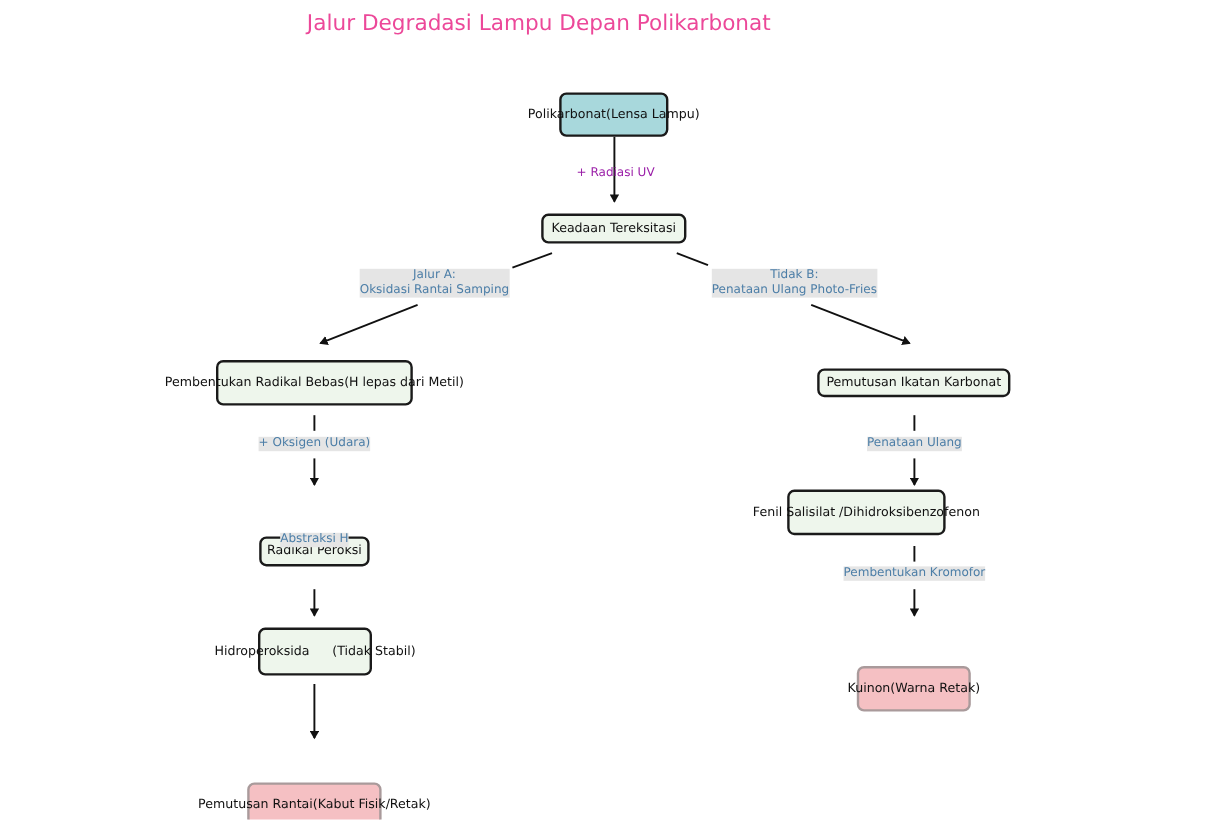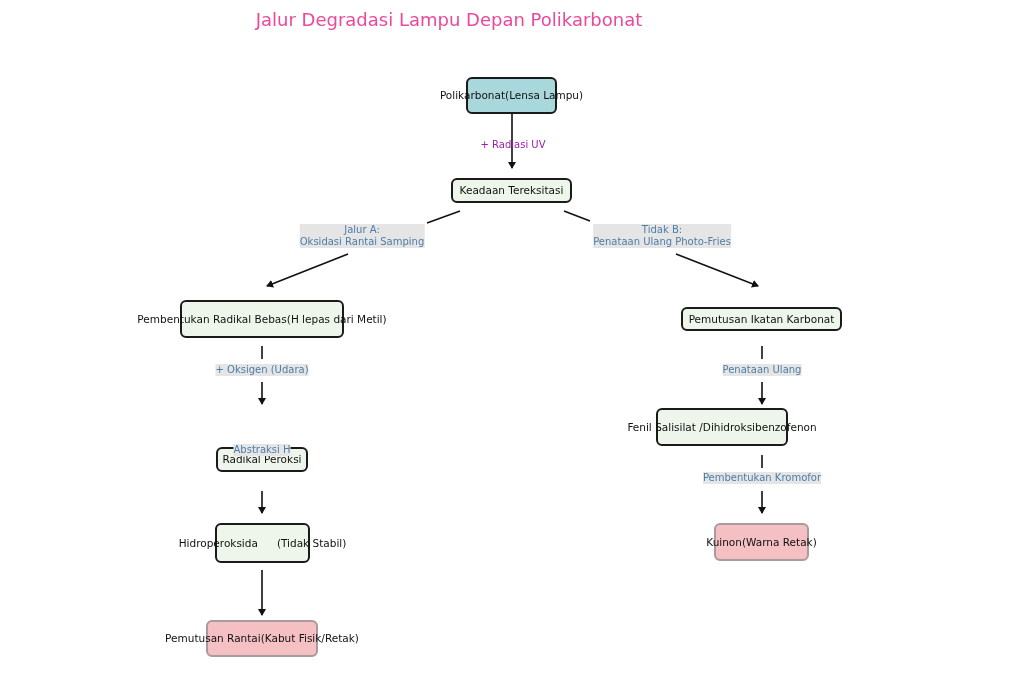--- a/index.html
+++ b/index.html
@@ -3,21 +3,21 @@
 <meta charset="utf-8">
 <style>
   html,body{margin:0;padding:0;background:#ffffff;}
   body{width:1024px;height:683px;position:relative;overflow:hidden;font-family:"DejaVu Sans","Liberation Sans",sans-serif;}
   .title{position:absolute;left:0;width:898px;top:9px;text-align:center;font-size:18px;color:#ec4899;}
   svg.edges{position:absolute;left:0;top:0;}
   .node{position:absolute;box-sizing:border-box;border:2px solid #1a1a1a;border-radius:6px;background:#eef6ec;
         font-size:10.5px;line-height:13px;color:#111;text-align:center;display:flex;flex-direction:row;
         justify-content:center;align-items:center;white-space:nowrap;}
   .node.root{background:#a8d8dc;border-width:2.5px;}
-  .node.end{background:#f5c0c3;border:2px solid #a99a9b;}
+  .node.end{background:#f5c0c3;border:2px solid #a99a9b;margin-top:32px;}
   .lbl{position:absolute;font-size:10px;line-height:12px;color:#4c7ea7;text-align:center;white-space:nowrap;transform:translateX(-50%);background:#e5e5e5;}
   .lbl.uv{color:#9b1fa8;background:transparent;}
 </style>
 </head>
 <body>
 
 <div class="title">Jalur Degradasi Lampu Depan Polikarbonat</div>
 
 <svg class="edges" width="1024" height="683">
   <defs>

